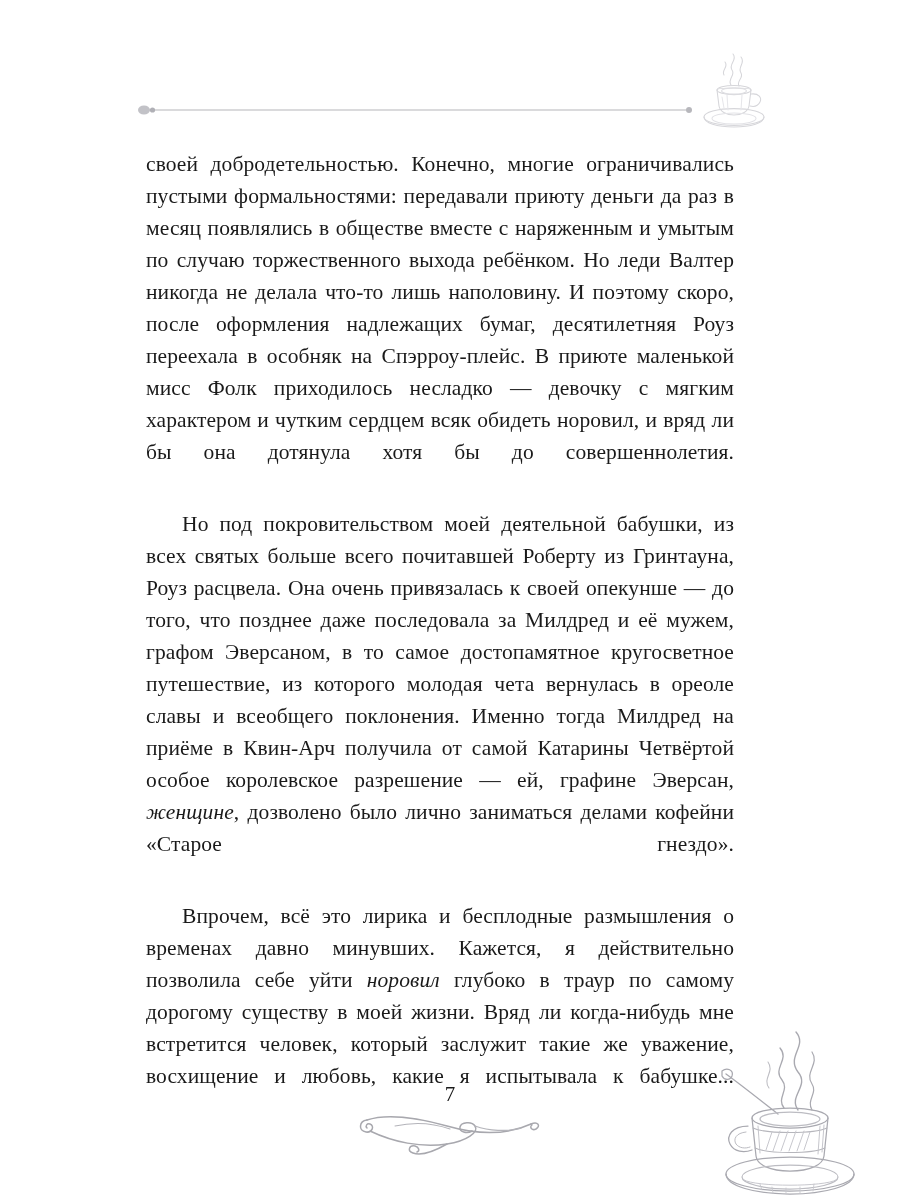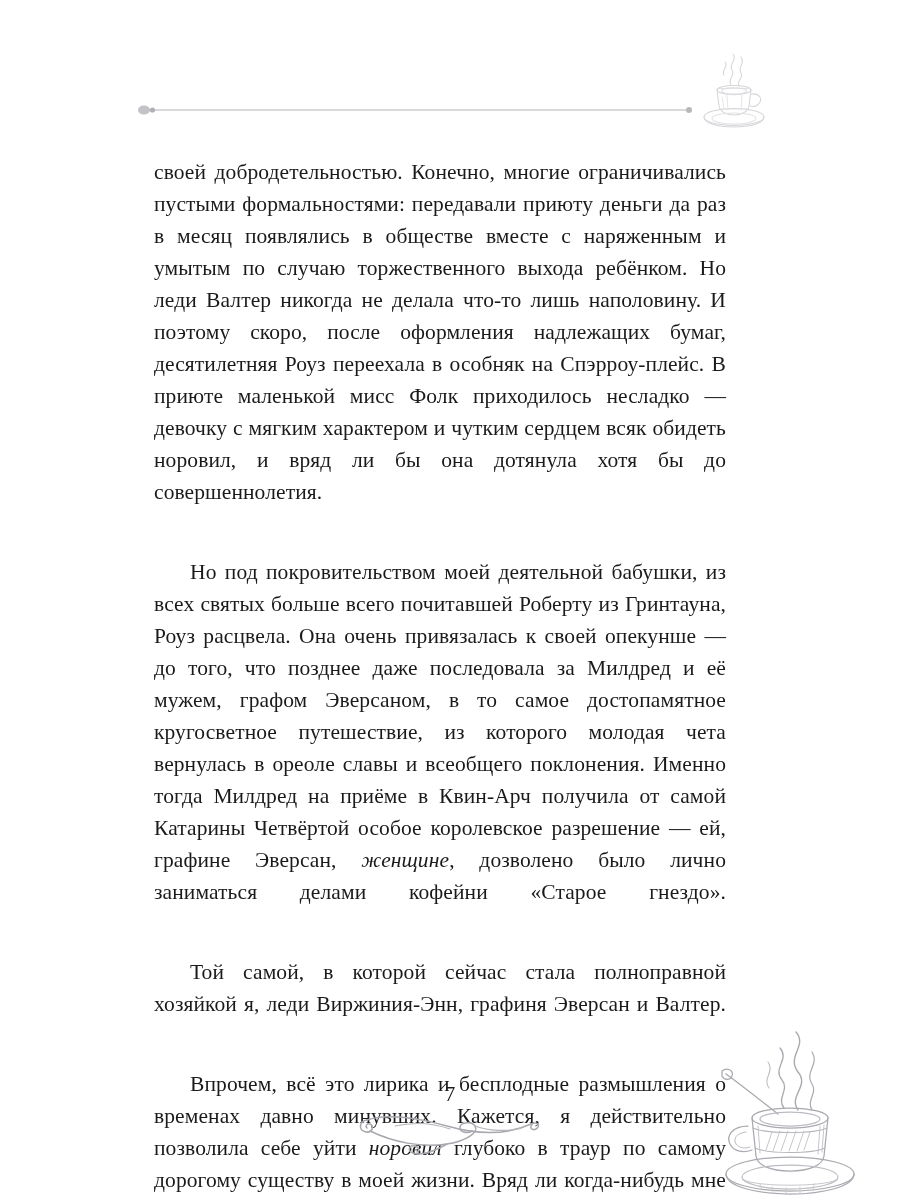--- a/index.html
+++ b/index.html
@@ -40,21 +40,21 @@
 
   
   .content {
     position: absolute;
     left: 138px;
     top: 140px;
     width: 604px;
   }
 
   .para {
-    margin: 16px;
+    margin: 8px;
     text-align: justify;
     text-justify: inter-word;
     text-indent: 36px;
     font-size: 21.5px;
     line-height: 32px;
     color: #1a1a1a;
     letter-spacing: 0.1px;
     -webkit-font-smoothing: antialiased;
   }
   .para.no-indent { text-indent: 0; }
@@ -138,21 +138,20 @@
         <path d="M36 49 L38 60" stroke="#e6e6ea"></path>
         <path d="M41 47 L42 62" stroke="#e6e6ea"></path>
         <path d="M56 47 L55 62" stroke="#e6e6ea"></path>
       </g>
     </svg>
   </div>
 
   <div class="content">
     <p class="para no-indent"><span>своей добродетельностью. Конечно, многие ограничивались пустыми формальностями: передавали приюту деньги да раз в месяц появлялись в обществе вместе с наряженным и умытым по случаю торжественного выхода ребёнком. Но леди Валтер никогда не делала что-то лишь наполовину. И поэтому скоро, после оформления надлежащих бумаг, десятилетняя Роуз переехала в особняк на Спэрроу-плейс. В приюте маленькой мисс Фолк приходилось несладко — девочку с мягким характером и чутким сердцем всяк обидеть норовил, и вряд ли бы она дотянула хотя бы до совершеннолетия.</span></p>
     <p class="para"><span>Но под покровительством моей деятельной бабушки, из всех святых больше всего почитавшей Роберту из Гринтауна, Роуз расцвела. Она очень привязалась к своей опекунше — до того, что позднее даже последовала за Милдред и её мужем, графом Эверсаном, в то самое достопамятное кругосветное путешествие, из которого молодая чета вернулась в ореоле славы и всеобщего поклонения. Именно тогда Милдред на приёме в Квин-Арч получила от самой Катарины Четвёртой особое королевское разрешение — ей, графине Эверсан, </span><em>женщине</em><span>, дозволено было лично заниматься делами кофейни «Старое гнездо».</span></p>
-    <p class="para"><span>Той самой, в которой сейчас стала полноправной хозяйкой я, леди Виржиния-Энн, графиня Эверсан и Валтер.</span></p>
     <p class="para"><span>Впрочем, всё это лирика и бесплодные размышления о временах давно минувших. Кажется, я действительно позволила себе уйти </span><em>норовил</em><span> глубоко в траур по самому дорогому существу в моей жизни. Вряд ли когда-нибудь мне встретится человек, который заслужит такие же уважение, восхищение и любовь, какие я испытывала к бабушке...</span></p>
   </div>
 
   <div class="page-number">7</div>
 
   <div class="footer-ornament">
     <svg width="190" height="54" viewBox="0 0 190 54" xmlns="http://www.w3.org/2000/svg">
       <g fill="none" stroke="#a8a8ae" stroke-width="1.5" stroke-linecap="round">
         <path d="M12 16 C4 17 3 27 11 28 C17 29 20 22 15 20 C12 19 10 22 12 24"></path>
         <path d="M12 16 C30 10 60 13 92 22 C120 30 150 32 176 20"></path>

